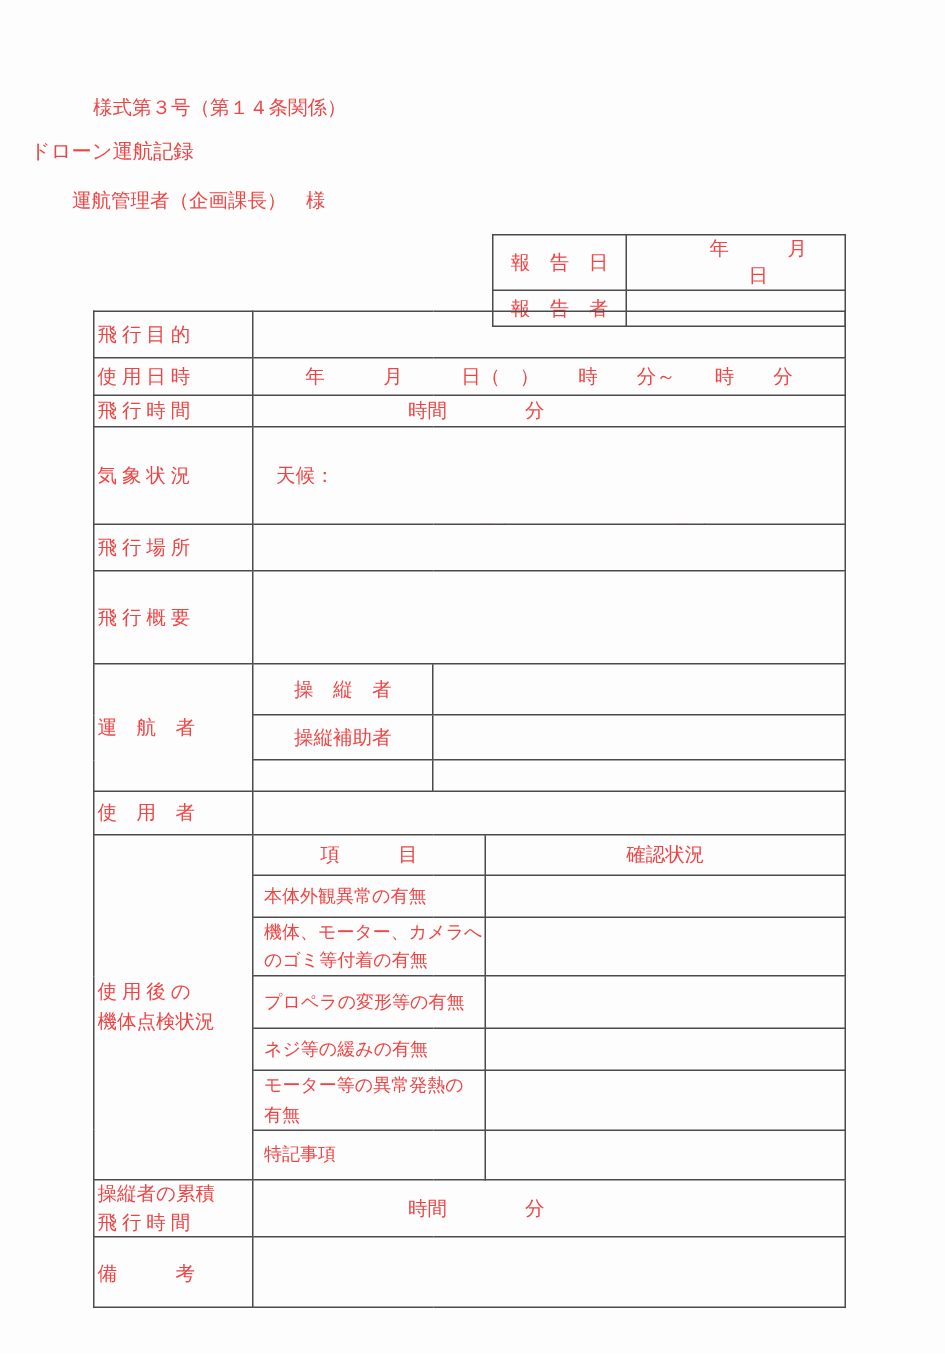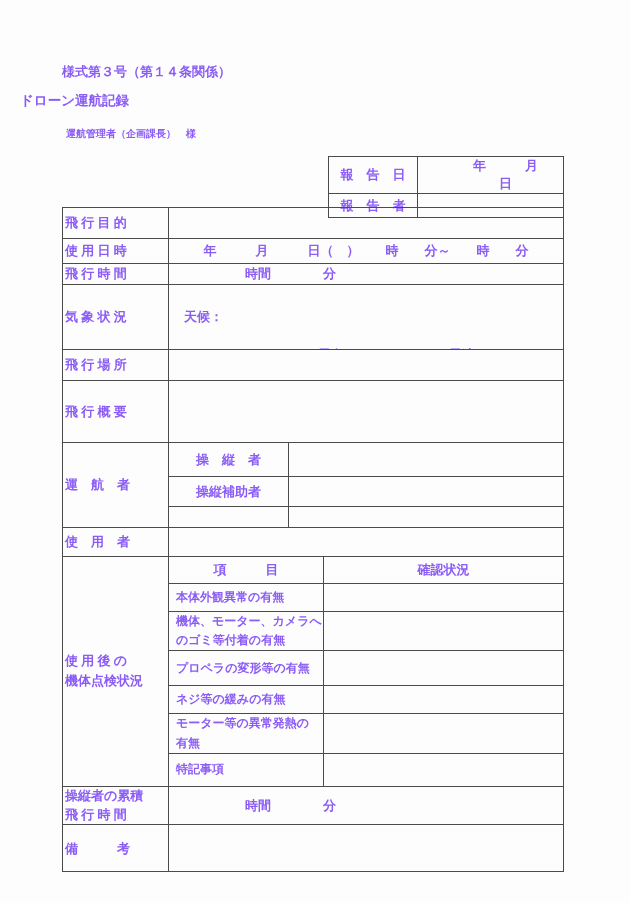--- a/index.html
+++ b/index.html
@@ -6,40 +6,39 @@
     margin: 0;
     padding: 0;
     background: #ffffff;
   }
   .page {
     position: relative;
     width: 630px;
     height: 903px;
     background: #fdfdfd;
     font-family: "Liberation Serif", "DejaVu Serif", serif;
-    color: #8b5cf6;
+    color: #ef4444;
     overflow: hidden;
-    font-weight: bold;
   }
   .abs { position: absolute; }
 
   .form-number {
     left: 62px; top: 64px;
     font-size: 13px; line-height: 16px;
     white-space: pre;
   }
   .doc-title {
     left: 0; top: 92px; width: 100%;
     padding-left: 20px; box-sizing: border-box;
     text-align: left;
     font-size: 13.5px; line-height: 17px;
   }
   .addressee {
-    left: 66px; top: 126px;
-    font-size: 10px; line-height: 16px;
+    left: 48px; top: 126px;
+    font-size: 13px; line-height: 16px;
     white-space: pre;
   }
 
   table { border-collapse: collapse; table-layout: fixed; }
   td {
     border: 1px solid #4b4b4b;
     padding: 0;
     font-size: 13px;
     vertical-align: middle;
     overflow: hidden;
@@ -55,21 +54,21 @@
 
   
   .main-box { left: 62px; top: 207px; }
   .main-box table { width: 501px; }
 
   .lbl          { padding-left: 2px; line-height: 1.5; }
   .sub-lbl      { text-align: center; }
   .hdr          { text-align: center; }
   .val          { }
   .val-center   { text-align: center; }
-  .val-indent   { padding-left: 76px; }
+  .val-indent   { padding-left: 103px; }
   .weather-cell { position: relative; }
   .weather-cell span { position: absolute; top: 50%; transform: translateY(-50%); white-space: pre; }
   .w1 { left: 15px; }
   .w2 { left: 149px; margin-top: 38px; }
   .w3 { left: 280px; margin-top: 38px; }
   .item {
     font-size: 12px;
     padding-left: 7px;
     padding-right: 0;
     line-height: 1.6;

